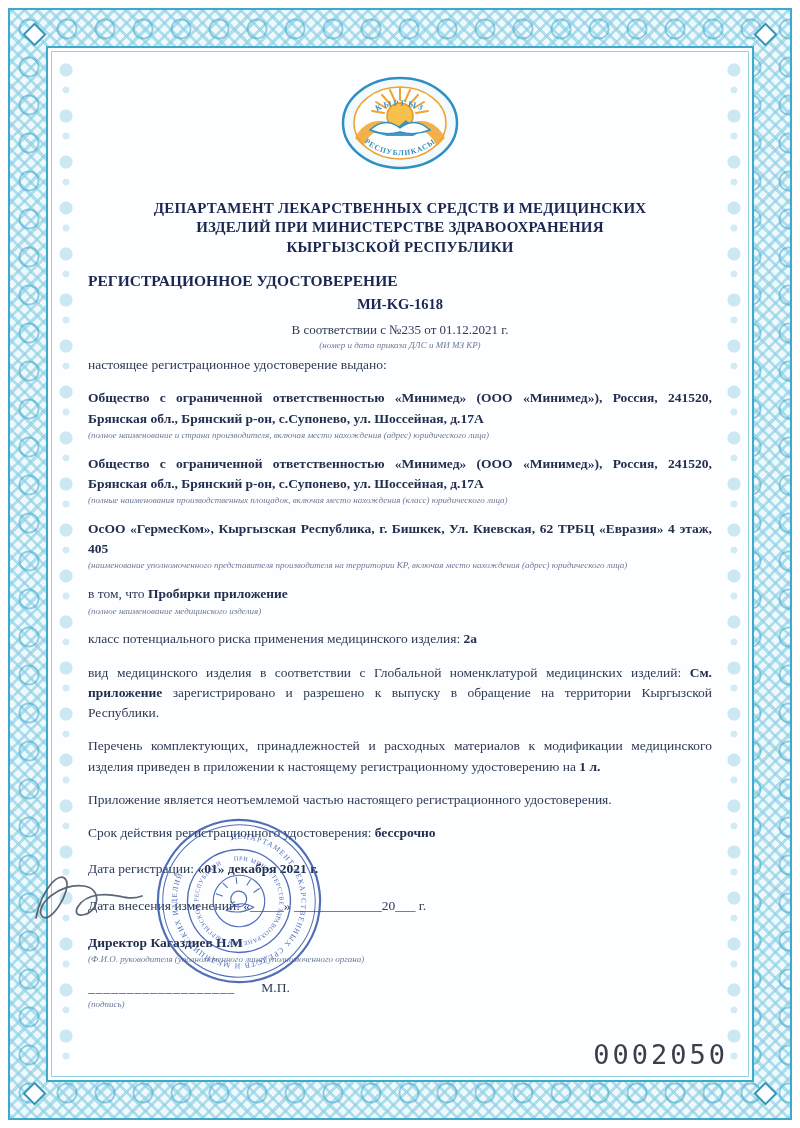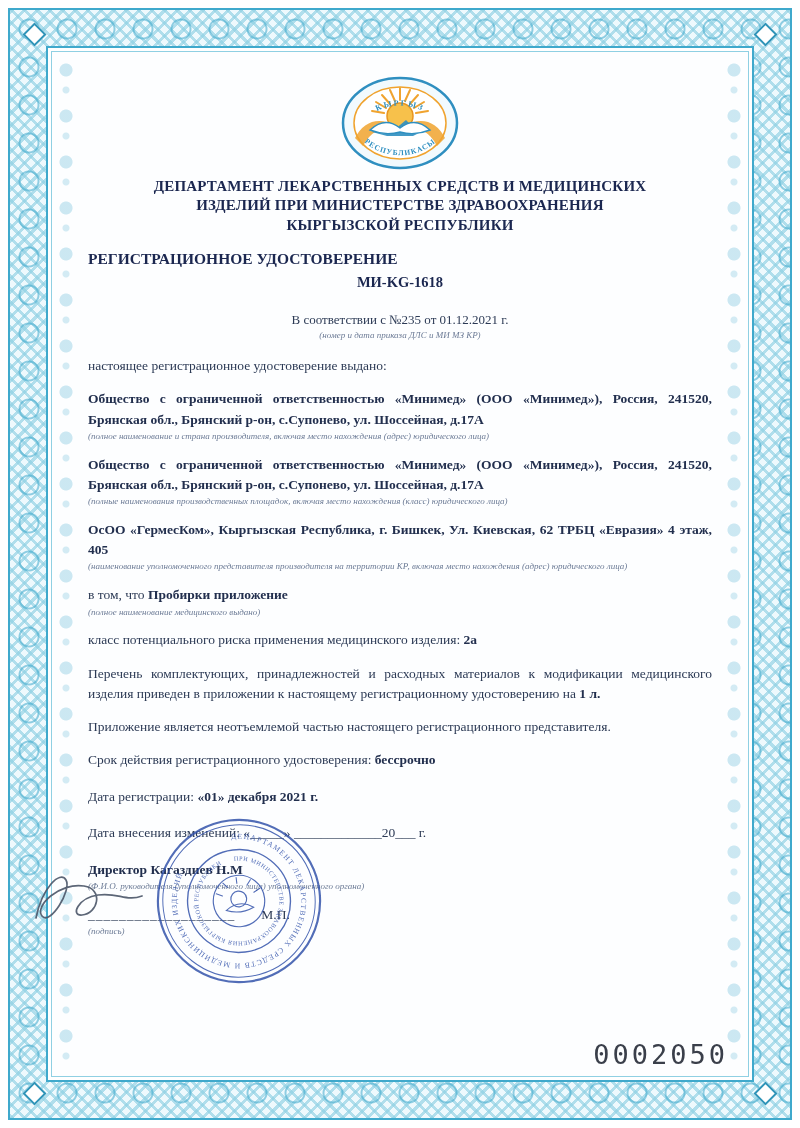--- a/index.html
+++ b/index.html
@@ -50,31 +50,31 @@
     padding:16px 40px 0 40px;
     color:#2c3a55;
     font-size:13.5px;
     line-height:1.5;
   }
   .emblem-wrap { text-align:center; margin-top:12px; }
   .hdr {
     text-align:center; font-weight:bold; color:#1b2750;
     font-size:15px; line-height:1.28; letter-spacing:.2px;
   }
-  .hdr-block { margin-top:0; }
+  .hdr-block { margin-top:22px; }
   .doc-title { text-align:left; font-weight:bold; color:#1b2750; font-size:15.5px; margin-top:12px; }
   .doc-number { text-align:center; font-weight:bold; color:#1b2750; font-size:14.5px; margin-top:2px; }
-  .order-line { text-align:center; font-size:13px; margin-top:16px; color:#2c3a55; }
+  .order-line { text-align:center; font-size:13px; margin-top:4px; color:#2c3a55; }
   .caption {
     font-size:9px; font-style:italic; color:#6b7a95; line-height:1.2; margin-top:1px;
   }
   .caption.center { text-align:center; }
   .para { text-align:justify; margin-top:13px; }
   .para.bold { font-weight:bold; color:#222f4e; }
-  .label-line { margin-top:15px; }
+  .label-line { margin-top:4px; }
   b.inl { font-weight:bold; color:#222f4e; }
   .sig-block { margin-top:17px; }
   .director { font-weight:bold; color:#222f4e; font-size:13.5px; }
   .sig-row { margin-top:13px; font-size:13.5px; letter-spacing:1px; color:#2c3a55; }
   .sig-row .mp { margin-left:26px; letter-spacing:0; }
   .signature-svg { position:absolute; left:24px; top:858px; width:150px; height:80px; }
   .stamp-svg { position:absolute; left:150px; top:812px; width:178px; height:178px; opacity:.82; transform:rotate(-7deg); }
   .serial {
     position:absolute; right:72px; bottom:58px;
     font-family:"DejaVu Sans Mono", monospace;
@@ -148,28 +148,29 @@
       <div class="para bold">Общество с ограниченной ответственностью «Минимед» (ООО «Минимед»), Россия, 241520, Брянская обл., Брянский р-он, с.Супонево, ул. Шоссейная, д.17А</div>
       <div class="caption">(полное наименование и страна производителя, включая место нахождения (адрес) юридического лица)</div>
 
       <div class="para bold">Общество с ограниченной ответственностью «Минимед» (ООО «Минимед»), Россия, 241520, Брянская обл., Брянский р-он, с.Супонево, ул. Шоссейная, д.17А</div>
       <div class="caption">(полные наименования производственных площадок, включая место нахождения (класс) юридического лица)</div>
 
       <div class="para bold">ОсОО «ГермесКом», Кыргызская Республика, г. Бишкек, Ул. Киевская, 62 ТРБЦ «Евразия» 4 этаж, 405</div>
       <div class="caption">(наименование уполномоченного представителя производителя на территории КР, включая место нахождения (адрес) юридического лица)</div>
 
       <div class="para"><span>в том, что </span><b class="inl">Пробирки приложение</b></div>
-      <div class="caption">(полное наименование медицинского выдано)</div>
+      <div class="caption">(полное наименование медицинского изделия)</div>
 
       <div class="para"><span>класс потенциального риска применения медицинского изделия: </span><b class="inl">2а</b></div>
 
+      <div class="para"><span>вид медицинского изделия в соответствии с Глобальной номенклатурой медицинских изделий: </span><b class="inl">См. приложение</b><span> зарегистрировано и разрешено к выпуску в обращение на территории Кыргызской Республики.</span></div>
 
       <div class="para"><span>Перечень комплектующих, принадлежностей и расходных материалов к модификации медицинского изделия приведен в приложении к настоящему регистрационному удостоверению на </span><b class="inl">1 л.</b></div>
 
-      <div class="para">Приложение является неотъемлемой частью настоящего регистрационного представителя.</div>
+      <div class="para">Приложение является неотъемлемой частью настоящего регистрационного удостоверения.</div>
 
       <div class="para"><span>Срок действия регистрационного удостоверения: </span><b class="inl">бессрочно</b></div>
 
       <div class="para" style="margin-top:16px"><span>Дата регистрации: </span><b class="inl">«01» декабря 2021 г.</b></div>
 
       <div class="para" style="margin-top:16px">Дата внесения изменений: «_____» _____________20___ г.</div>
 
       <div class="sig-block">
         <div class="director">Директор Кагаздиев Н.М</div>
         <div class="caption">(Ф.И.О. руководителя (уполномоченного лица) уполномоченного органа)</div>

